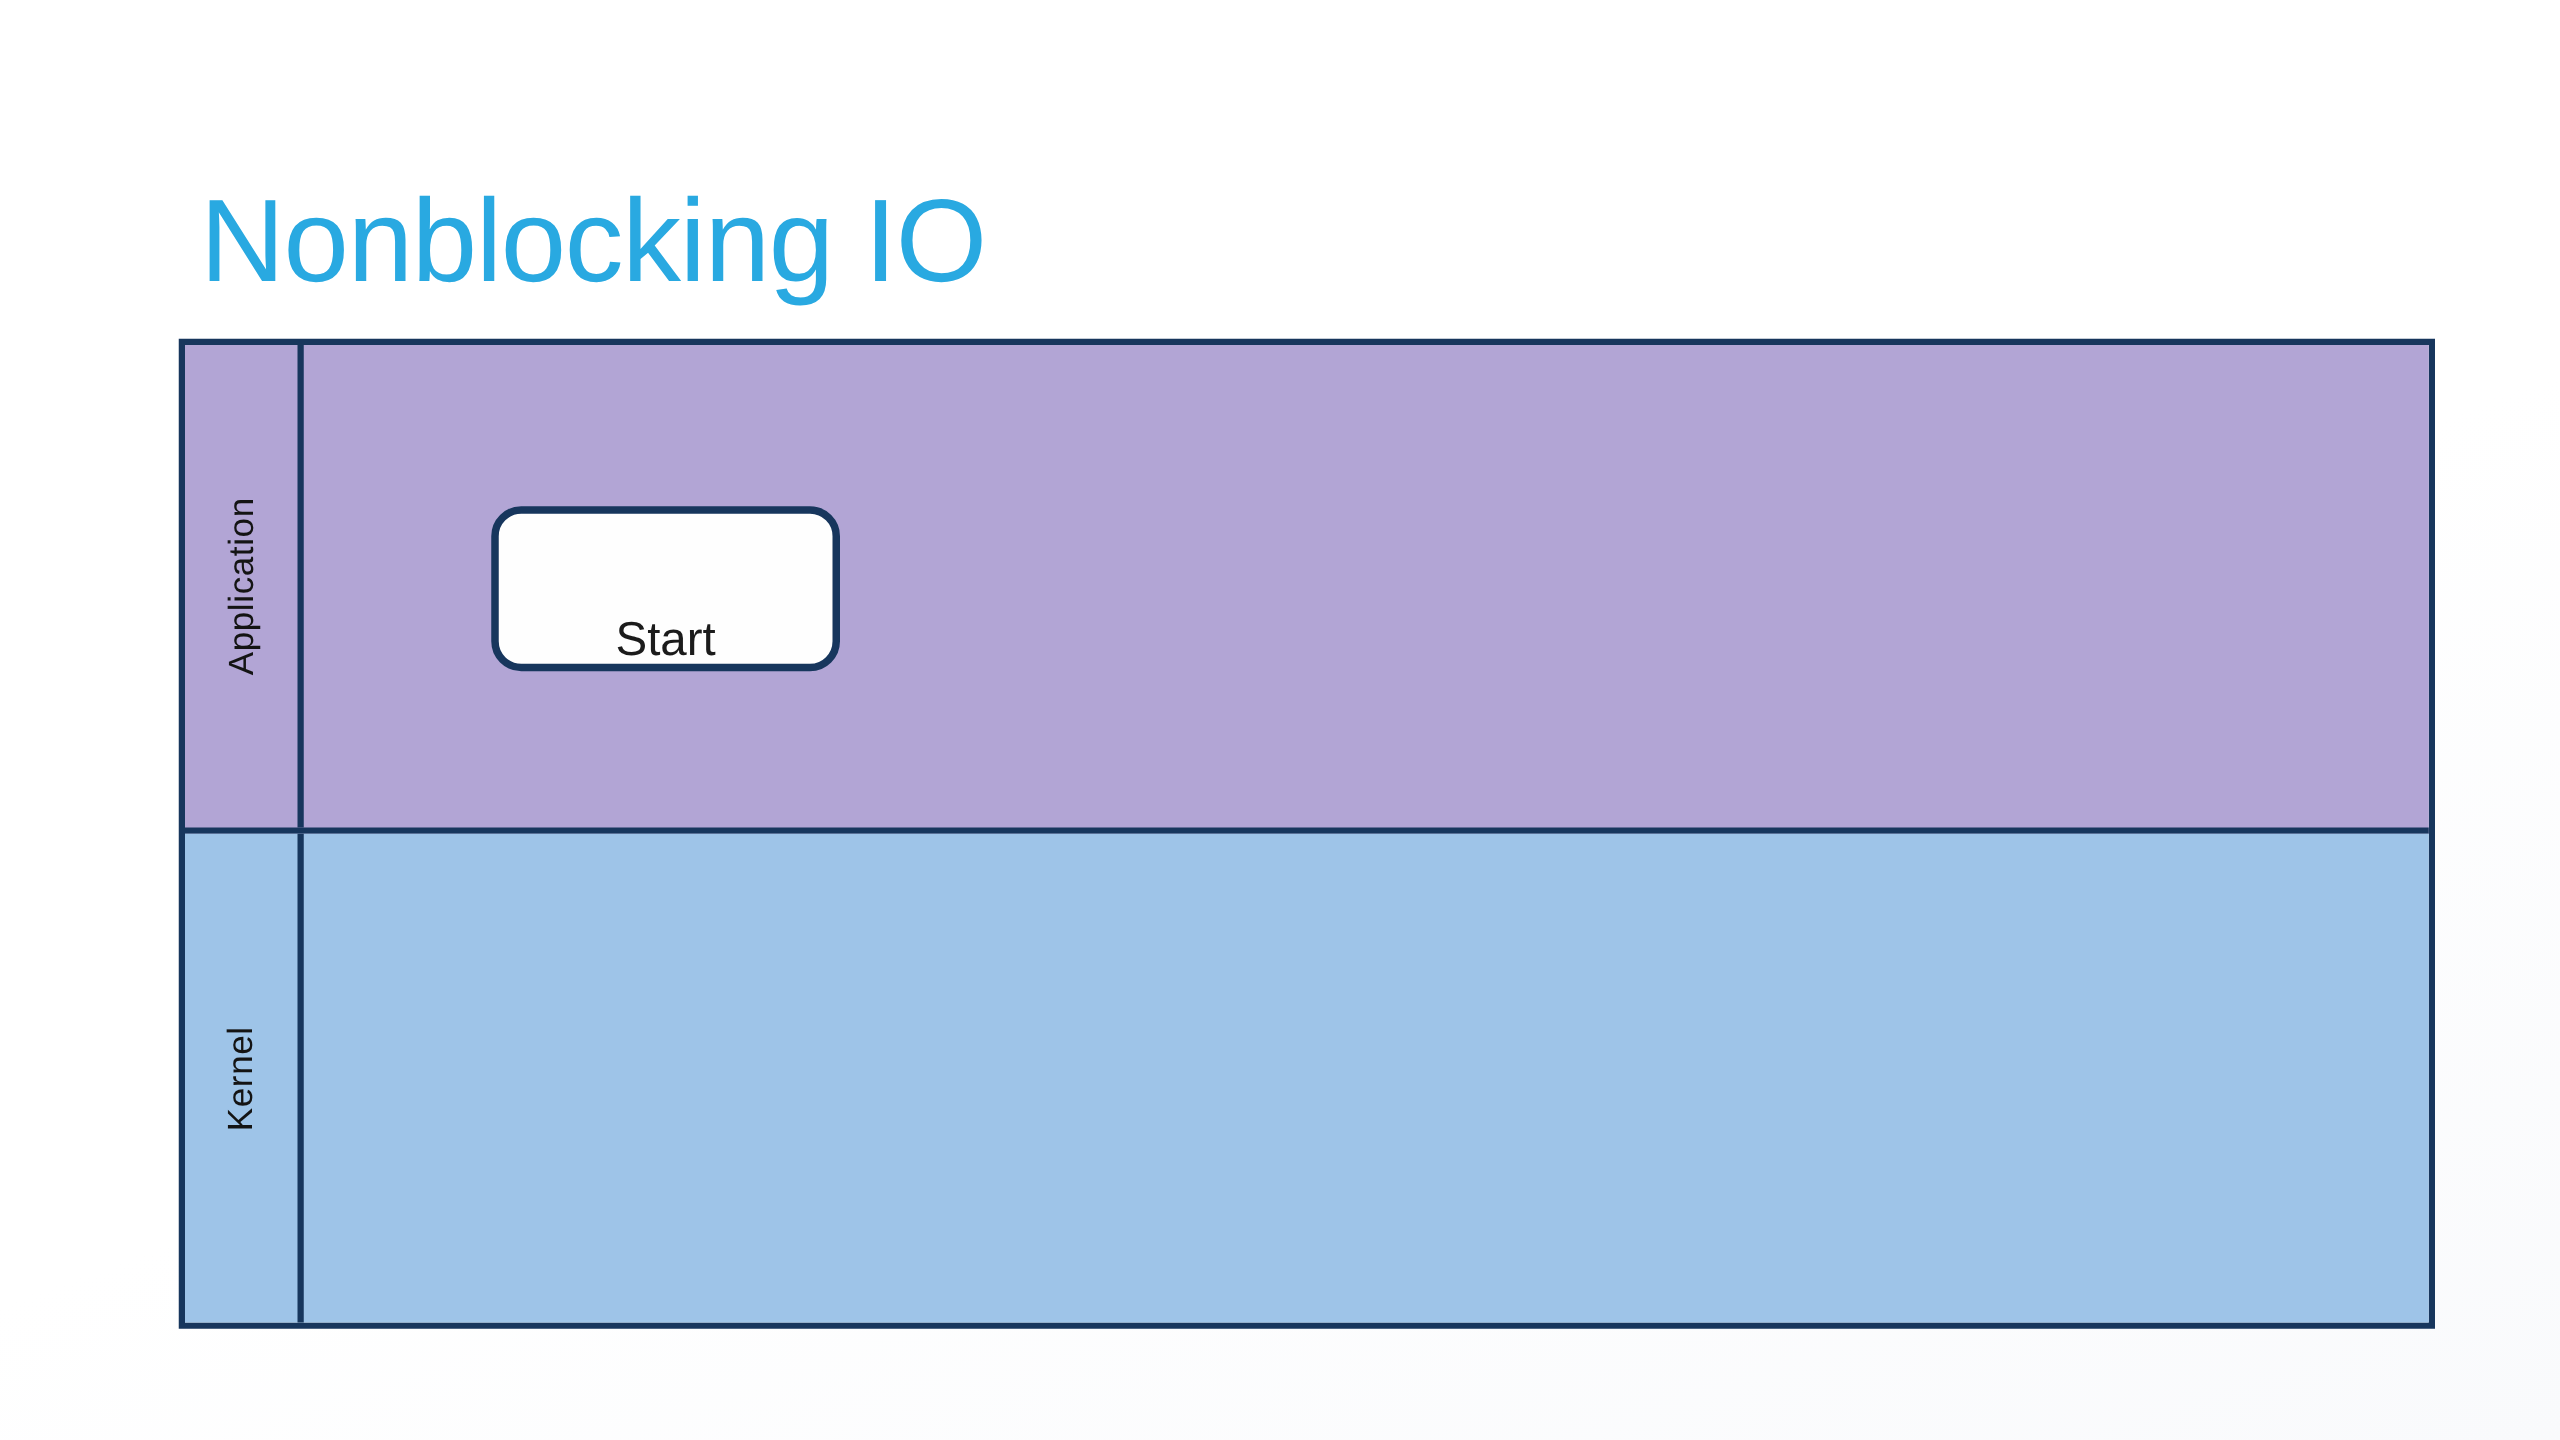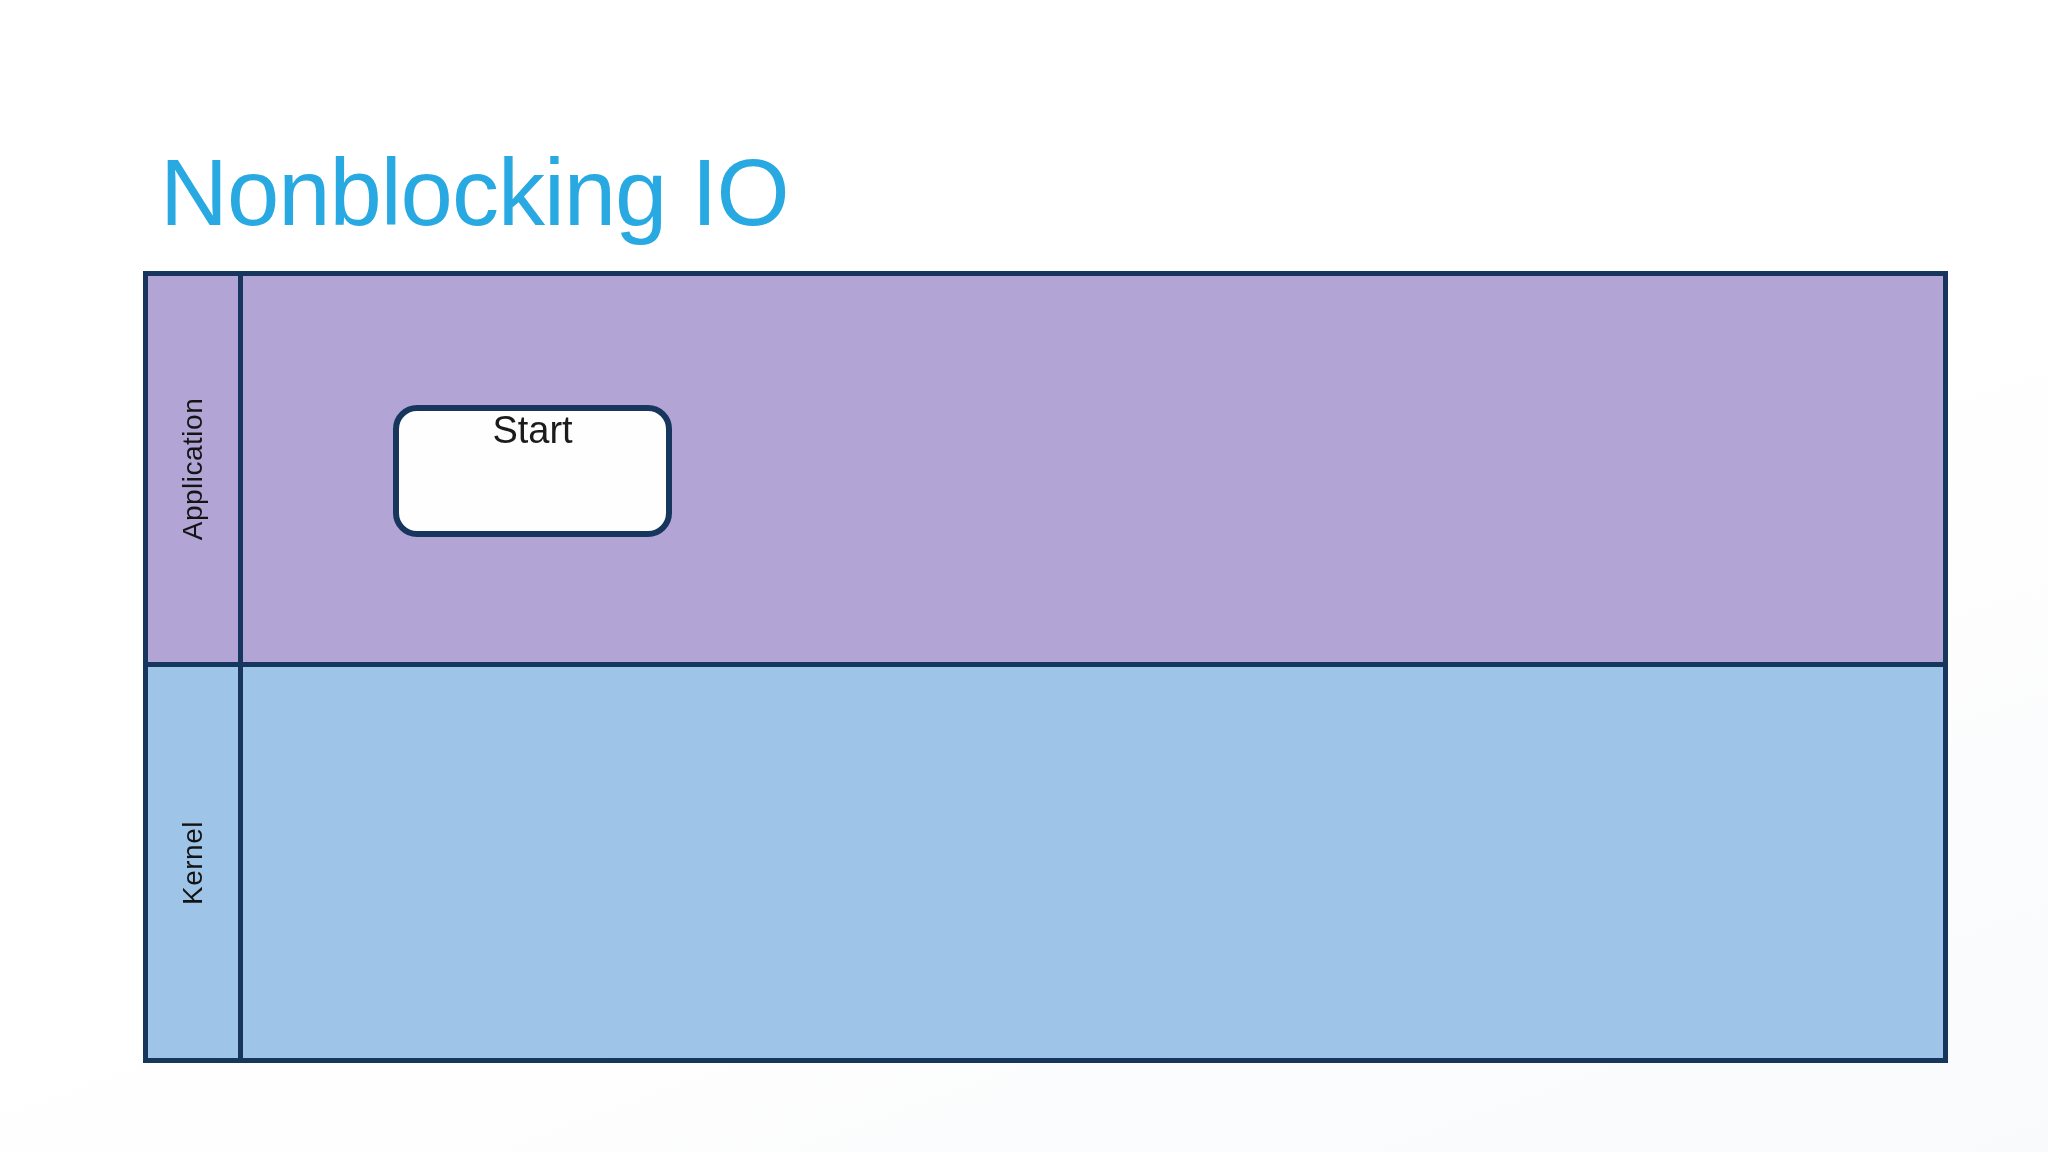--- a/index.html
+++ b/index.html
@@ -56,21 +56,21 @@
     line-height: 1;
   }
 
   .lane-content { position: relative; flex: 1 1 auto; }
 
   .node {
     position: absolute;
     border: 6px solid;
     border-radius: 24px;
     display: flex;
-    align-items: flex-start;
+    align-items: flex-end;
     justify-content: center;
     font-size: 38px;
     line-height: 1;
   }
   .node-start {
     left: 150px;   
     top: 129px;    
     width: 279px;
     height: 132px;
   }

